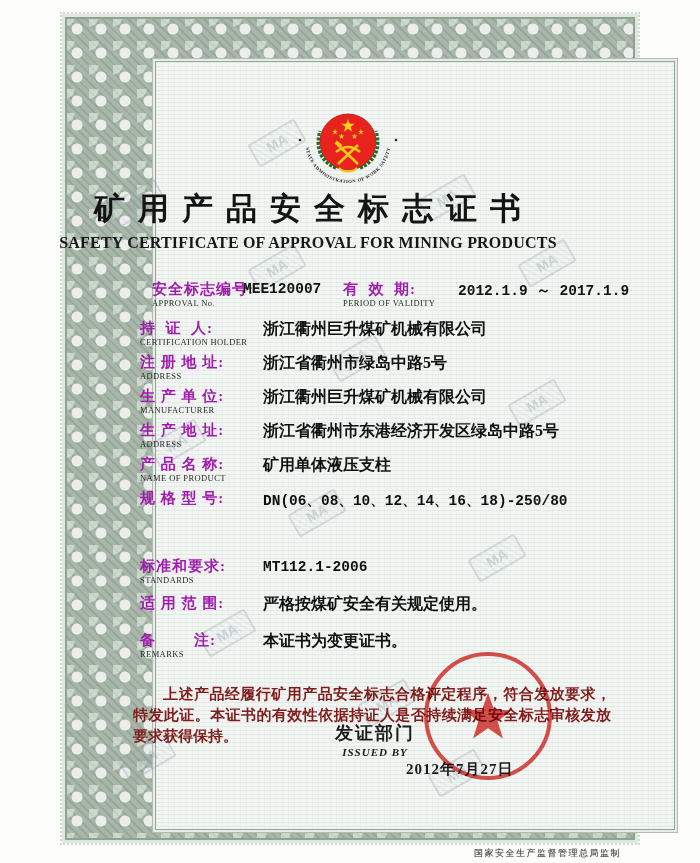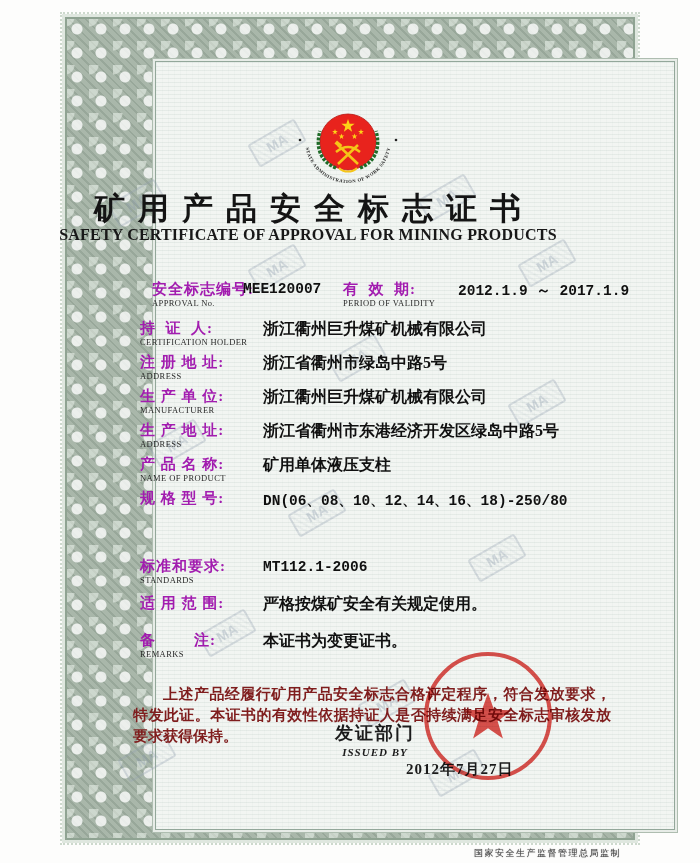--- a/index.html
+++ b/index.html
@@ -48,21 +48,21 @@
   .wm13{left:430px;top:760px}.wm14{left:250px;top:130px}
 
   
   .emblem { position:absolute; left:292px; top:82px; width:112px; height:112px; }
   .title-zh {
     position:absolute; left:0; top:188px; width:615px; text-align:center;
     font-size:31px; font-weight:700; letter-spacing:13px; padding-left:13px;
     color:#141414;
   }
   .title-en {
-    position:absolute; left:0; top:226px; width:616px; text-align:center;
+    position:absolute; left:0; top:234px; width:616px; text-align:center;
     font-size:16px; font-weight:700; letter-spacing:.2px; color:#181818;
   }
 
   
   .fields { position:absolute; left:140px; top:280px; width:470px; }
   .row { position:relative; min-height:31px; margin-bottom:3px; }
   .zh-label { font-size:15px; font-weight:700; letter-spacing:1px; white-space:pre; color:#a21caf; }
   .en-label { font-size:8.5px; letter-spacing:.4px; color:#2a2a2a; margin-top:-1px; white-space:pre; }
   .val {
     position:absolute; left:95px; top:0; font-size:16px; font-weight:600;

